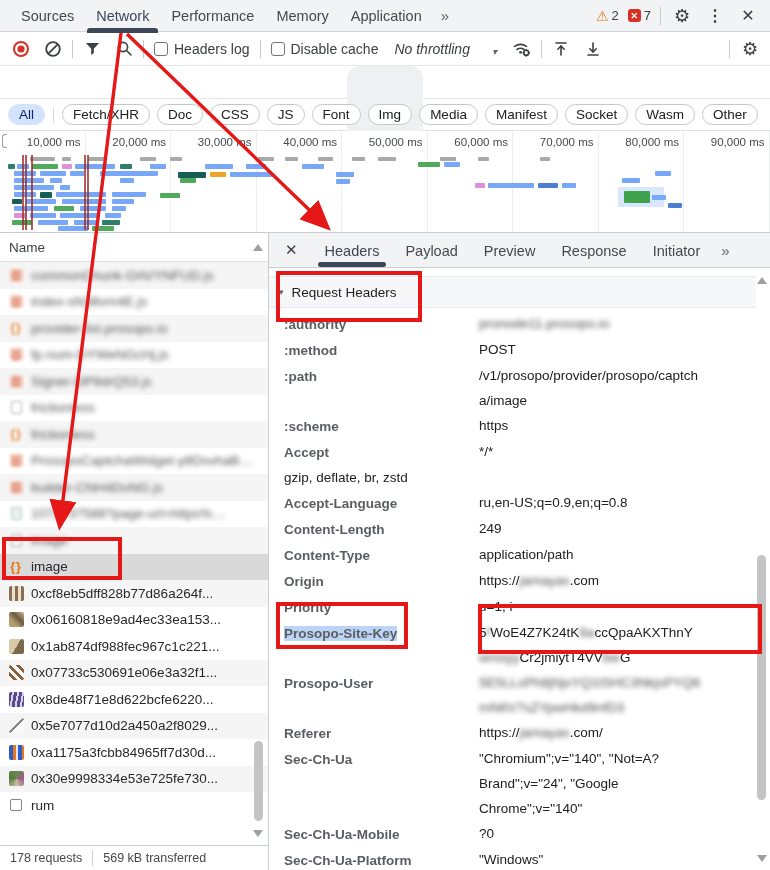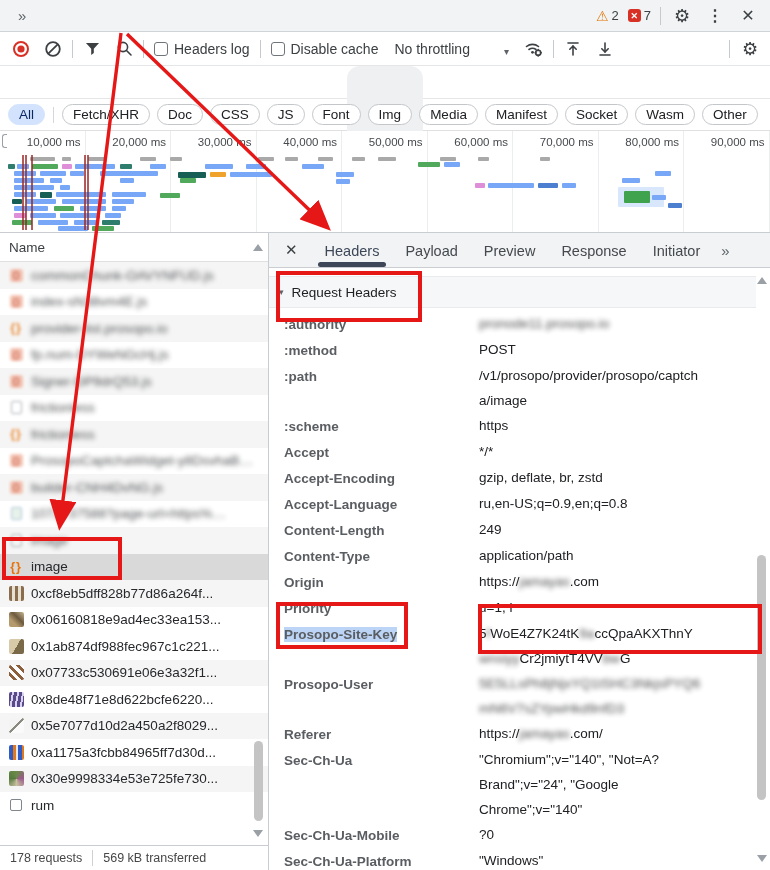--- a/index.html
+++ b/index.html
@@ -30,21 +30,21 @@
   .close-glyph { font-size:16px; }
 
   
   .net-toolbar { height:34px; border-bottom:1px solid #e4e6e8; display:flex; align-items:center;
     gap:6px; padding:0 8px; background:#fff; }
   .net-toolbar svg { display:block; }
   .tool { width:26px; height:26px; display:flex; align-items:center; justify-content:center; }
   .cb-group { display:flex; align-items:center; gap:6px; padding:0 4px; }
   .cbox { width:14px; height:14px; border:1.5px solid #70757a; border-radius:3px; background:#fff; }
   .cb-label { font-size:14px; color:#3c4043; white-space:nowrap; }
-  .throttle { display:flex; align-items:flex-end; gap:34px; font-size:14px; color:#3c4043; padding:0 6px; }
+  .throttle { display:flex; align-items:flex-end; gap:22px; font-size:14px; color:#3c4043; padding:0 6px;font-style:italic; }
   .caret { font-size:10px; color:#5f6368; }
 
   
   .filter-row { height:33px; border-bottom:1px solid #e4e6e8; display:flex; align-items:center;
     padding:0 8px; gap:8px; background:#fff;flex-direction:column; }
   .filter-pill { flex:0 0 530px; height:24px; background:#eef0f2; border-radius:13px;
     display:flex; align-items:center; gap:7px; padding:0 12px; }
   .filter-pill .ph { font-size:14px; color:#3f4247; }
   .filter-right { margin-left:auto; display:flex; align-items:center; gap:10px; }
   .more-filters { font-size:14px; color:#3c4043; display:flex; gap:7px; align-items:center; padding-right:4px; }
@@ -140,20 +140,27 @@
   .ann-svg { position:absolute; left:0; top:0; width:770px; height:870px; z-index:51; pointer-events:none; }
 
   svg.lineicon { stroke:#3c4043; stroke-width:1.6; fill:none; stroke-linecap:round; stroke-linejoin:round; }
 </style>
 </head>
 <body>
 
 <div class="devtools">
 
   <div class="main-tabs">
+    <div id="mainTabs" style="display:flex;height:100%;">
+        <div class="tab">Sources</div>
+        <div class="tab active">Network</div>
+        <div class="tab">Performance</div>
+        <div class="tab">Memory</div>
+        <div class="tab">Application</div>
+      </div>
     <div class="tabs-more">»</div>
     <div class="main-tabs-right">
       <div class="warn-badge">
         <span class="warn-tri">⚠</span>
         <span>2</span>
       </div>
       <div class="err-badge">
         <span class="err-sq">✕</span>
         <span>7</span>
       </div>
@@ -542,21 +549,20 @@
             </div>
             <div class="hrow">
               <div class="hname-wrap"><span class="hname">:scheme</span></div>
               <div class="hval"><span>https</span></div>
             </div>
             <div class="hrow">
               <div class="hname-wrap"><span class="hname">Accept</span></div>
               <div class="hval"><span>*/*</span></div>
             </div>
             <div class="hrow">
-              <div class="hname-wrap"><span class="hname">Accept-Encoding</span></div>
               <div class="hval"><span>gzip, deflate, br, zstd</span></div>
             </div>
             <div class="hrow">
               <div class="hname-wrap"><span class="hname">Accept-Language</span></div>
               <div class="hval"><span>ru,en-US;q=0.9,en;q=0.8</span></div>
             </div>
             <div class="hrow">
               <div class="hname-wrap"><span class="hname">Content-Length</span></div>
               <div class="hval"><span>249</span></div>
             </div>

